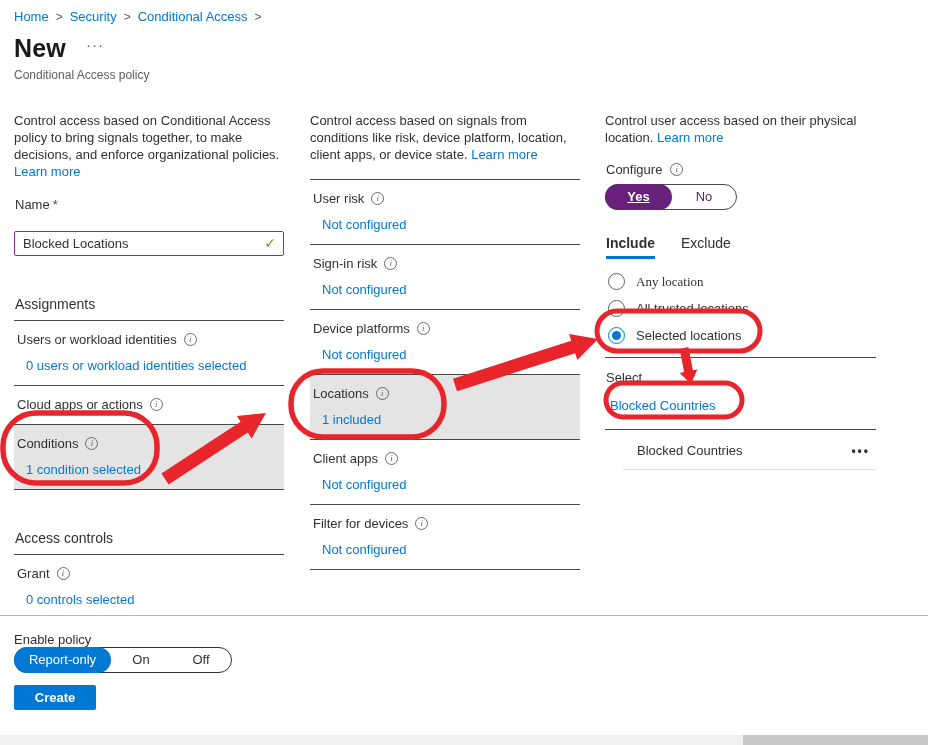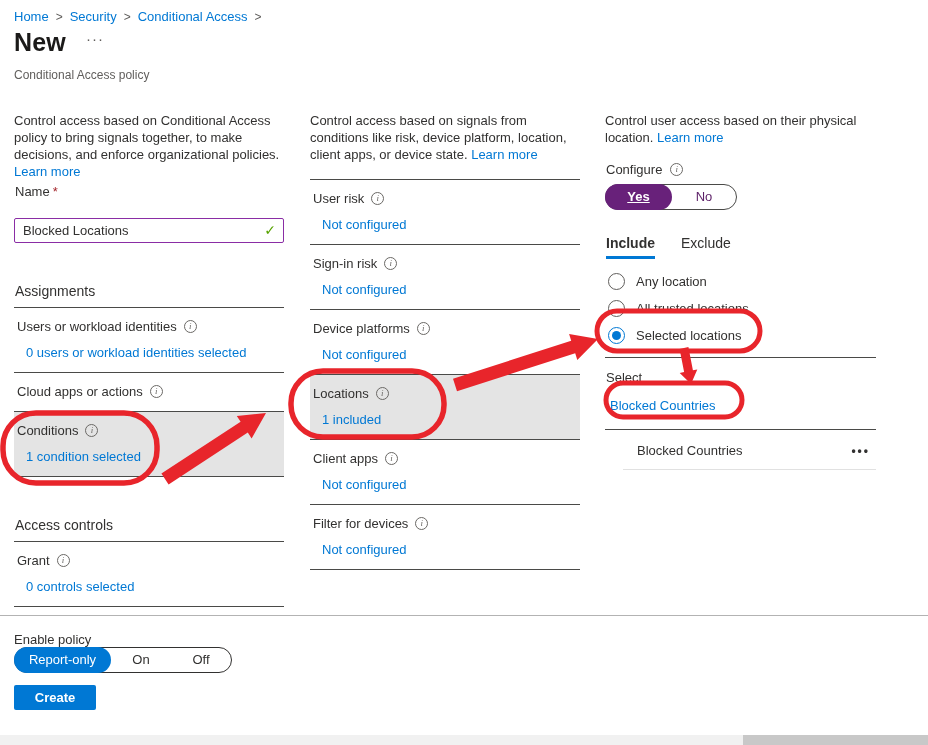--- a/index.html
+++ b/index.html
@@ -11,34 +11,34 @@
     font-size:13px;
     color:#323130;
     overflow:hidden;
   }
   a, .link { color:#0078d4; text-decoration:none; cursor:pointer; }
 
   
   .breadcrumb { position:absolute; top:9px; left:14px; font-size:13px; }
   .breadcrumb .crumb { color:#0078d4; cursor:pointer; }
   .breadcrumb .sep { color:#605e5c; margin:0 7px; font-size:12px; }
-  .title-row { position:absolute; top:28px; left:14px; display:flex; align-items:flex-start; }
+  .title-row { position:absolute; top:34px; left:14px; display:flex; align-items:flex-start; }
   .page-title { font-size:25px; font-weight:700; color:#1b1a19; letter-spacing:0.2px; }
   .title-more { color:#605e5c; margin-left:20px; margin-top:2px; font-size:15px; letter-spacing:1px; cursor:pointer; }
   .subtitle { position:absolute; top:68px; left:14px; font-size:12px; color:#605e5c; }
 
   
   .col { position:absolute; top:108px; width:270px; }
   #col1 { left:14px; }
   #col2 { left:310px; }
   #col3 { left:605px; width:271px; }
   .intro { font-size:13px; line-height:17px; margin-top:4px; color:#323130; }
 
   
-  .name-label { margin-top:4px; padding-left:1px; }
+  .name-label { margin-top:17px; padding-left:1px; }
   .req { color:#a4262c; margin-left:3px; }
   .name-wrap { position:relative; margin-top:19px; }
   .name-input {
     width:270px; height:25px; border:1.5px solid #8a2da5; border-radius:2px;
     padding:2px 26px 2px 8px; font-family:inherit; font-size:13px; color:#323130; outline:none;
   }
   .check-icon { position:absolute; right:8px; top:4px; color:#57a300; font-size:14px; }
   .section-header { font-size:14px; color:#323130; margin-top:40px; padding:0 0 8px 1px; border-bottom:1px solid #4a4a48; }
   .rows { border-top:0; }
   .rows.bordered-top { border-top:1px solid #4a4a48; }
@@ -75,21 +75,21 @@
   .yn-toggle { margin-top:7px; width:132px; height:26px; border:1px solid #4a4a48; border-radius:14px; display:flex; background:#fff; }
   .yn-opt { flex:1; text-align:center; line-height:24px; color:#5c1f67; cursor:pointer; }
   .yn-opt.sel {
     flex:0 0 67px; background:#68217a; color:#fff; font-weight:700;
     border-radius:13px; height:26px; line-height:26px; margin:-1px 0 -1px -1px;text-decoration:underline;
   }
   .tabs { display:flex; gap:26px; margin-top:25px; padding-left:1px; }
   .tab { font-size:14px; padding-bottom:5px; color:#323130; cursor:pointer; }
   .tab.active { font-weight:700; border-bottom:3px solid #0078d4; }
   .radio-row { display:flex; align-items:center; gap:11px; margin-top:10px; padding-left:3px; cursor:pointer; }
-  .radio-row.first { margin-top:14px; }
+  .radio-row.first { margin-top:14px;font-family:Liberation Serif, serif; }
   .radio { width:17px; height:17px; border:1px solid #605e5c; border-radius:50%; flex:0 0 17px; position:relative; background:#fff; }
   .radio.sel { border:1.5px solid #0078d4; }
   .radio.sel::after {
     content:""; position:absolute; left:50%; top:50%; width:9px; height:9px;
     margin:-4.5px 0 0 -4.5px; border-radius:50%; background:#0078d4;
   }
   .dark-rule { border-top:1px solid #4a4a48; margin-top:13px; }
   .select-label { margin-top:12px; padding-left:1px; }
   .select-link { margin-top:13px; padding-left:5px; color:#0078d4; cursor:pointer; }
   .entry-row { display:flex; justify-content:space-between; align-items:center; padding:13px 6px 0 32px; }

